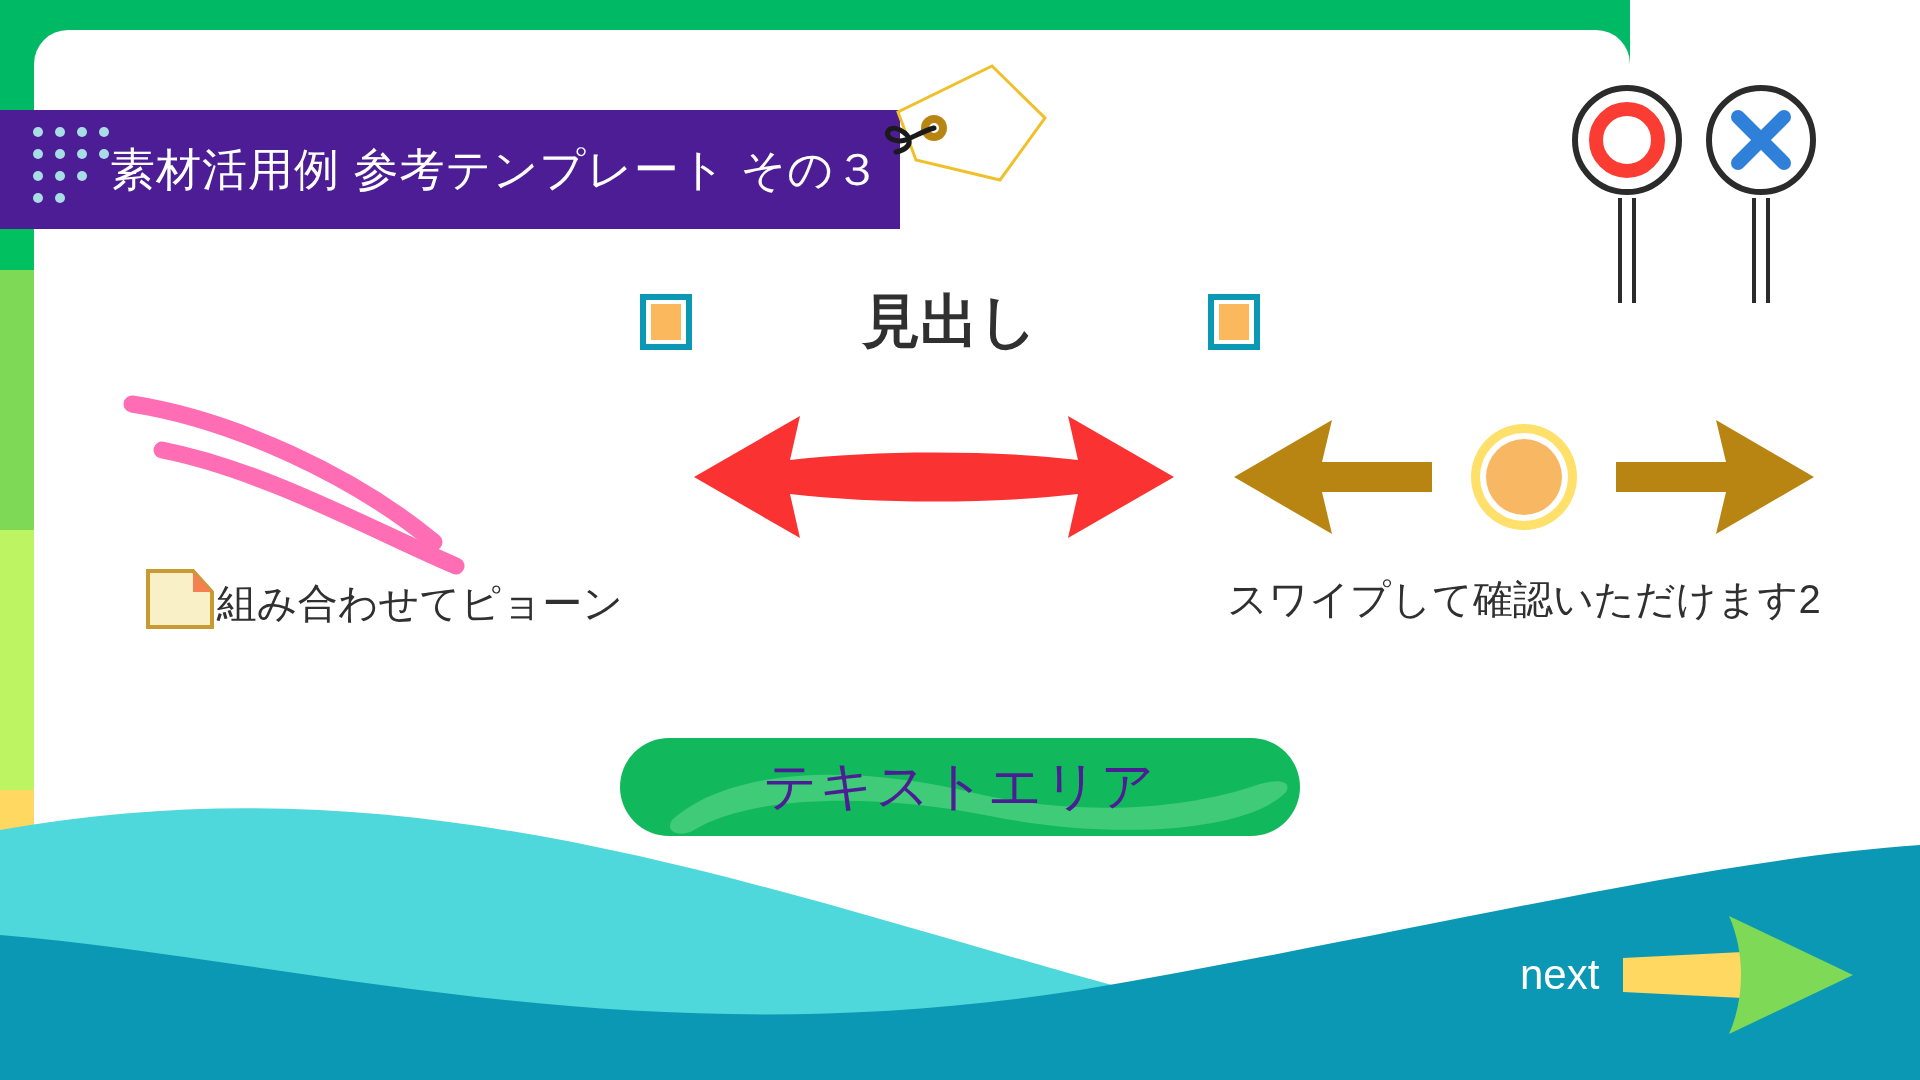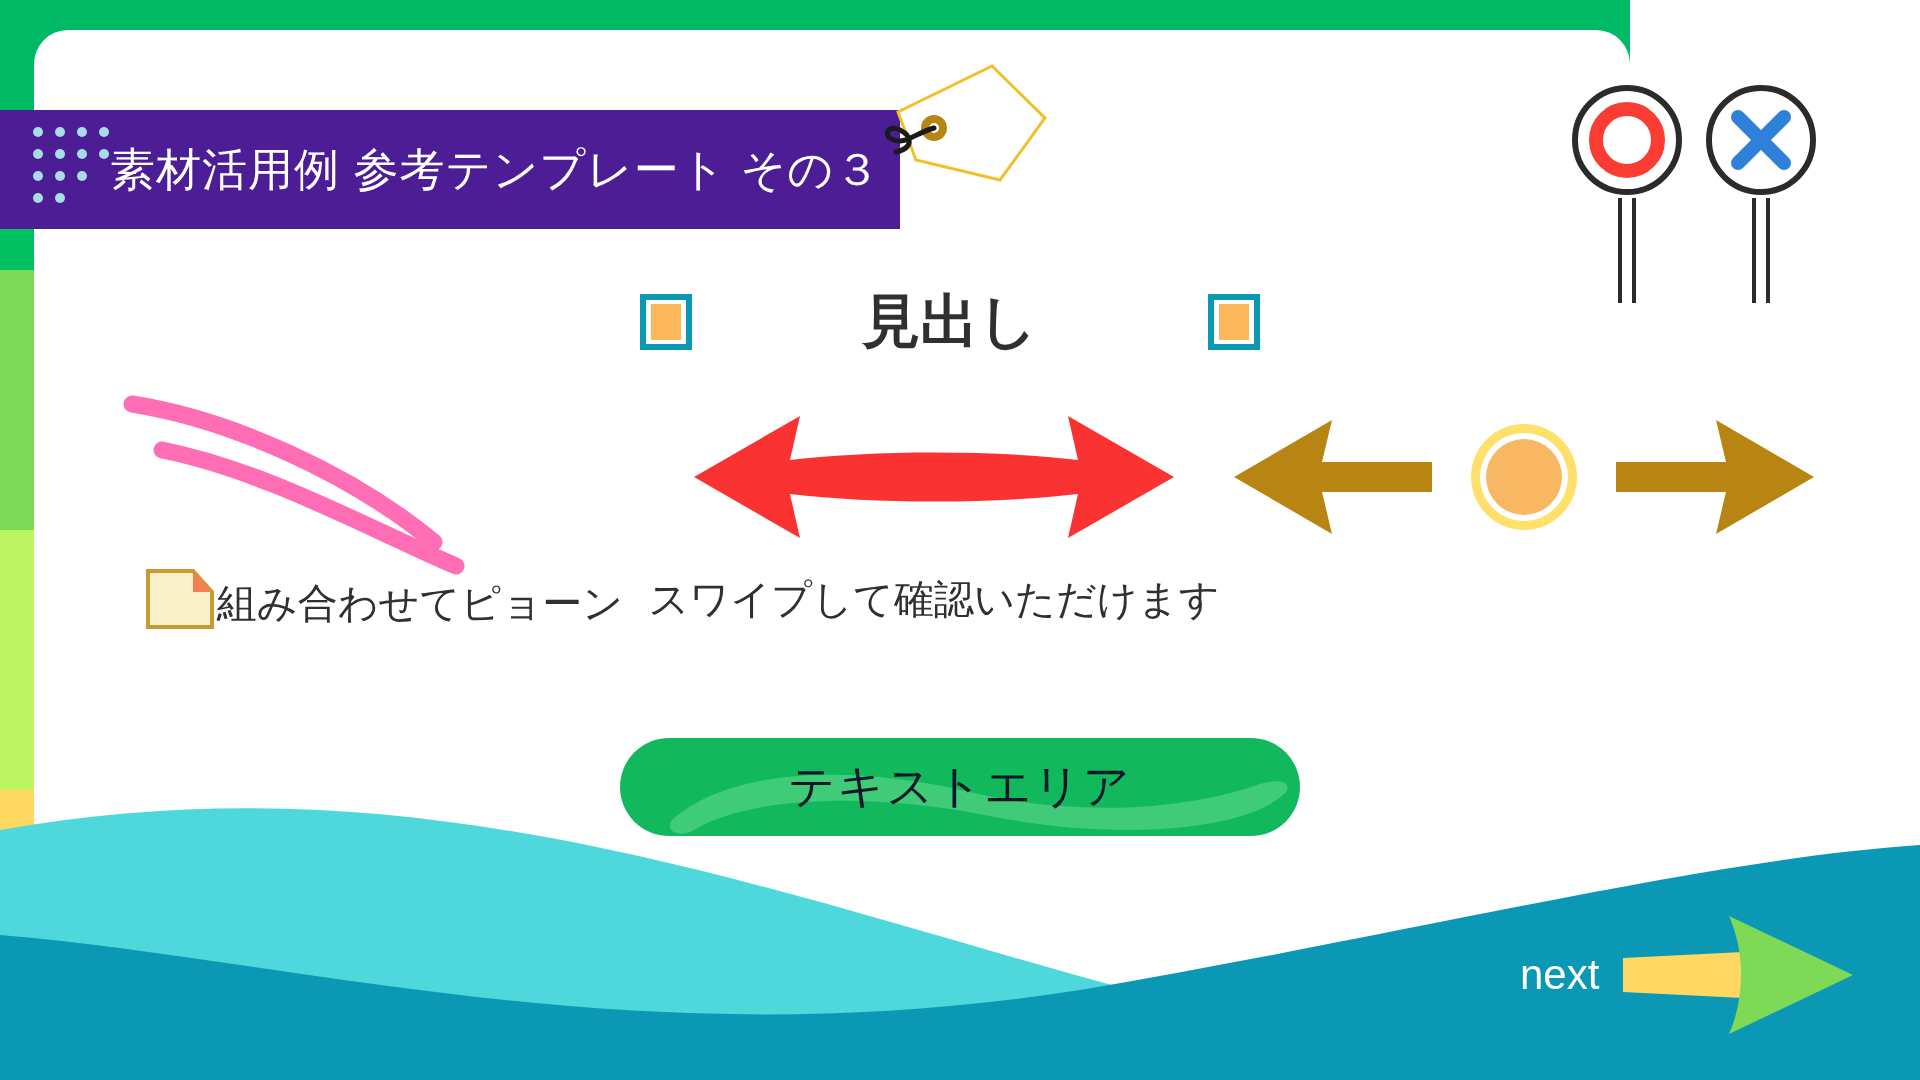--- a/index.html
+++ b/index.html
@@ -207,22 +207,22 @@
     overflow: hidden;
     cursor: pointer;
   }
   .text-button .btn-label {
     position: absolute;
     left: 0; top: 0;
     width: 100%; height: 100%;
     display: flex;
     align-items: center;
     justify-content: center;
-    color: #0f172a;
-    font-size: 46px;
+    color: #4c1d95;
+    font-size: 53px;
     letter-spacing: 2px;
     z-index: 2;
   }
   .text-button .btn-shine {
     position: absolute;
     left: 0; top: 0;
     width: 100%; height: 100%;
     z-index: 1;
   }
 
@@ -339,33 +339,33 @@
         </svg>
         <span>組み合わせてピョーン</span>
       </div>
     </div>
 
     <div class="col col-2">
       <svg class="col-art" viewBox="0 0 560 195">
         <path d="M40,97 L146,36 L136,80 C220,70 340,70 424,80 L414,36 L520,97
                  L414,158 L424,114 C340,124 220,124 136,114 L146,158 Z" fill="#fa3232"></path>
       </svg>
-      <div class="col-caption">
-        <span>スワイプして確認いただけます</span>
-      </div>
     </div>
 
     <div class="col col-3">
       <svg class="col-art" viewBox="0 0 620 195">
         <path d="M20,97 L118,40 L108,82 L218,82 L218,112 L108,112 L118,154 Z" fill="#b88512"></path>
         <path d="M600,97 L502,40 L512,82 L402,82 L402,112 L512,112 L502,154 Z" fill="#b88512"></path>
         <circle cx="310" cy="97" r="53" fill="#ffe06a"></circle>
         <circle cx="310" cy="97" r="44" fill="#ffffff"></circle>
         <circle cx="310" cy="97" r="38" fill="#f8b763"></circle>
       </svg>
+      <div class="col-caption">
+        <span>スワイプして確認いただけます2</span>
+      </div>
     </div>
 
   </div>
 
   <div class="text-button">
     <svg class="btn-shine" viewBox="0 0 680 98" preserveAspectRatio="none">
       <path d="M52,82 C110,30 230,26 350,54 C450,78 560,74 640,46
                C660,40 672,44 666,54 C630,92 500,104 370,78
                C250,54 130,58 74,92 C60,100 44,94 52,82 Z" fill="#3fcb77"></path>
     </svg>

